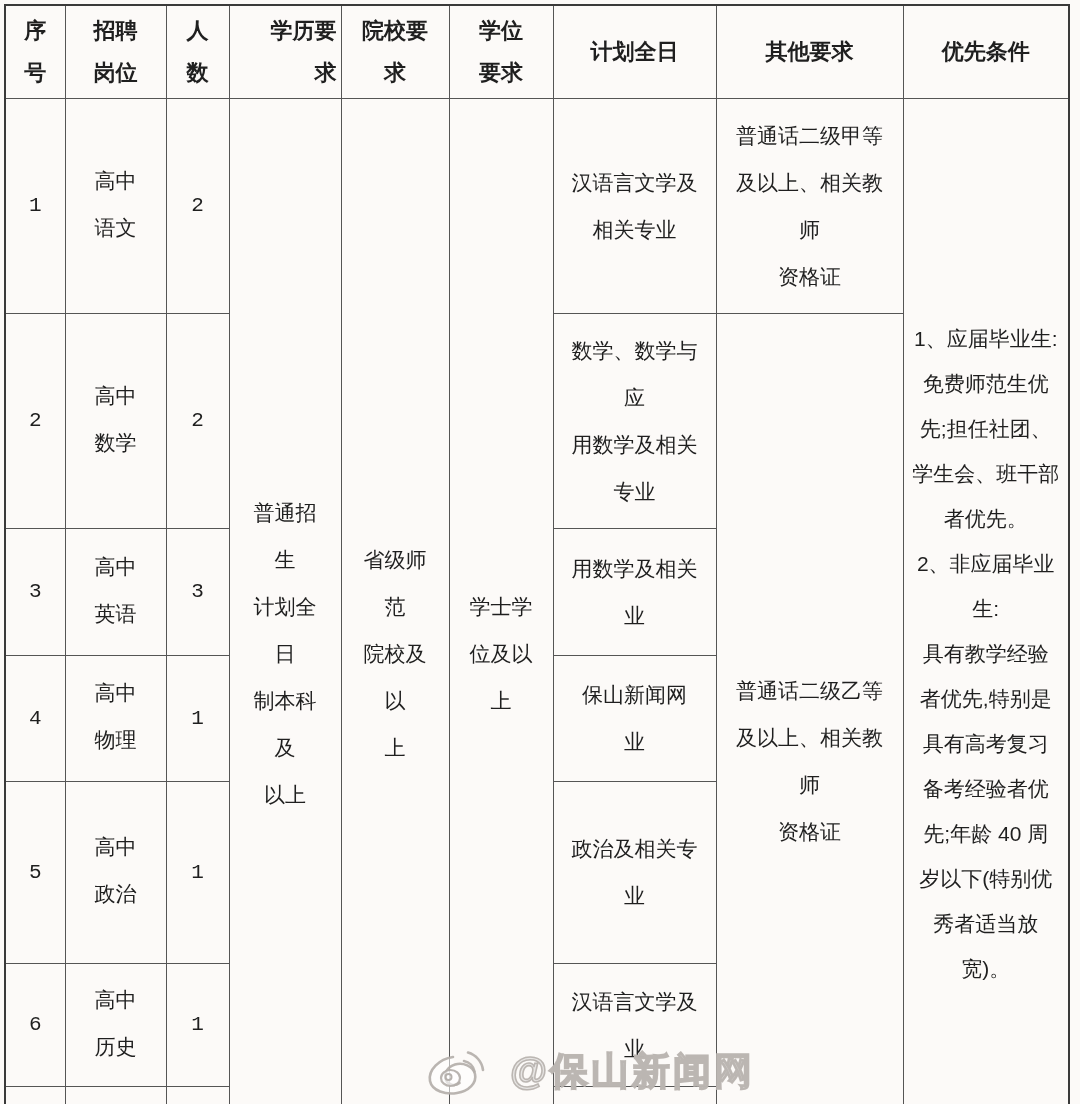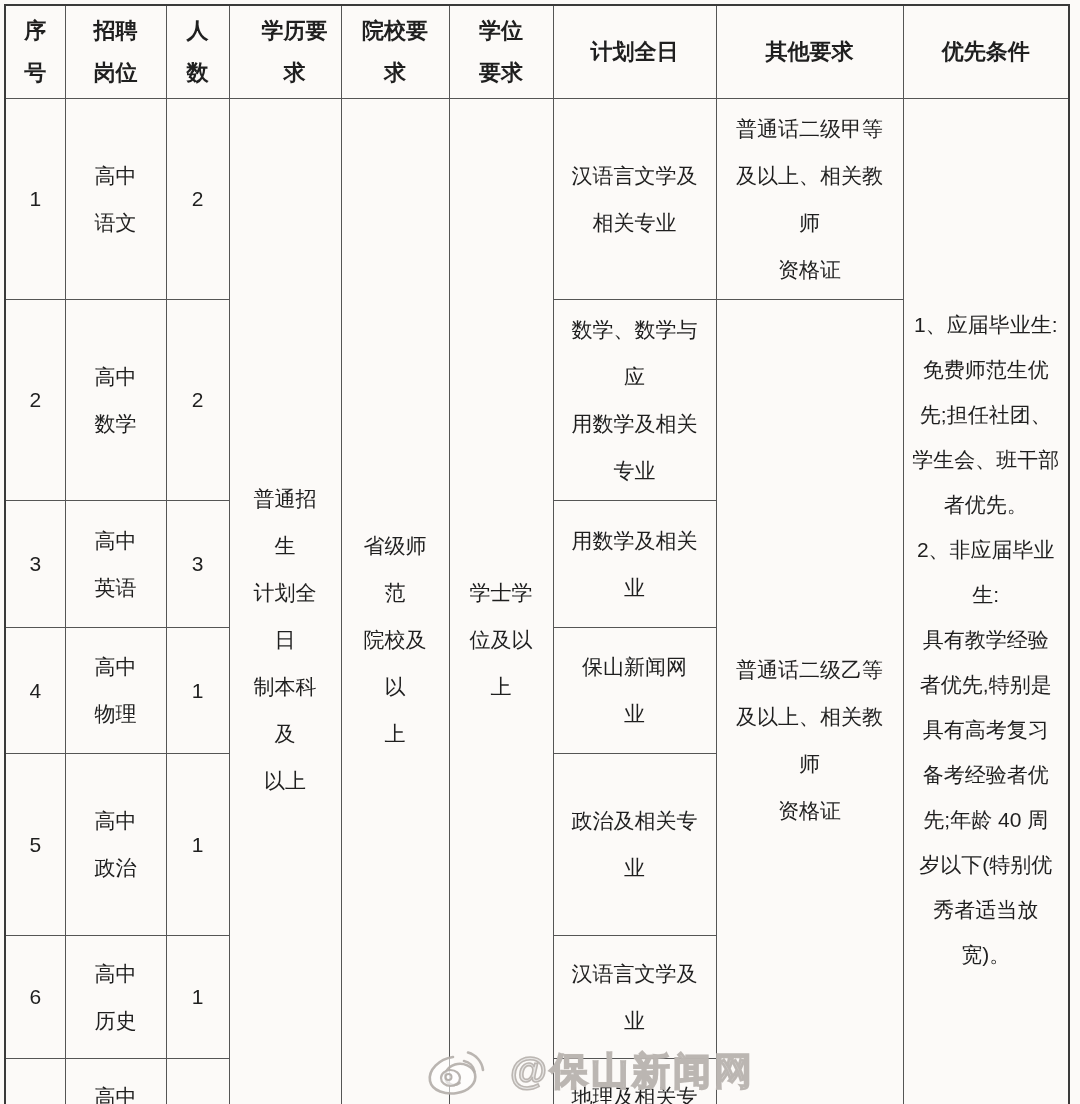--- a/index.html
+++ b/index.html
@@ -27,27 +27,27 @@
     white-space: pre-line;
     overflow: hidden;
   }
   th {
     font-size: 22px;
     font-weight: bold;
     line-height: 42px;
     padding: 0 4px;
     background: transparent;
   }
-  th.align-left { text-align: center; padding-left: 23px; }
+  th.align-left { text-align: right; padding-left: 23px; }
   td {
     font-size: 21px;
     line-height: 47px;
-    padding: 6px 12px;
-  }
-  td.serif { font-family: Liberation Sans, sans-serif; }
+    padding: 13px 12px;
+  }
+  td.serif { font-family: Liberation Mono, monospace; }
   td.priority-cell { line-height: 45px; padding: 0 8px; }
   td.req-cell { padding: 0 14px; }
   
   tr.r-head { height: 93px; }
   tr.r1 { height: 135px; }
   tr.r2 { height: 183px; }
   tr.r3 { height: 127px; }
   tr.r4 { height: 126px; }
   tr.r5 { height: 182px; }
   tr.r6 { height: 123px; }

